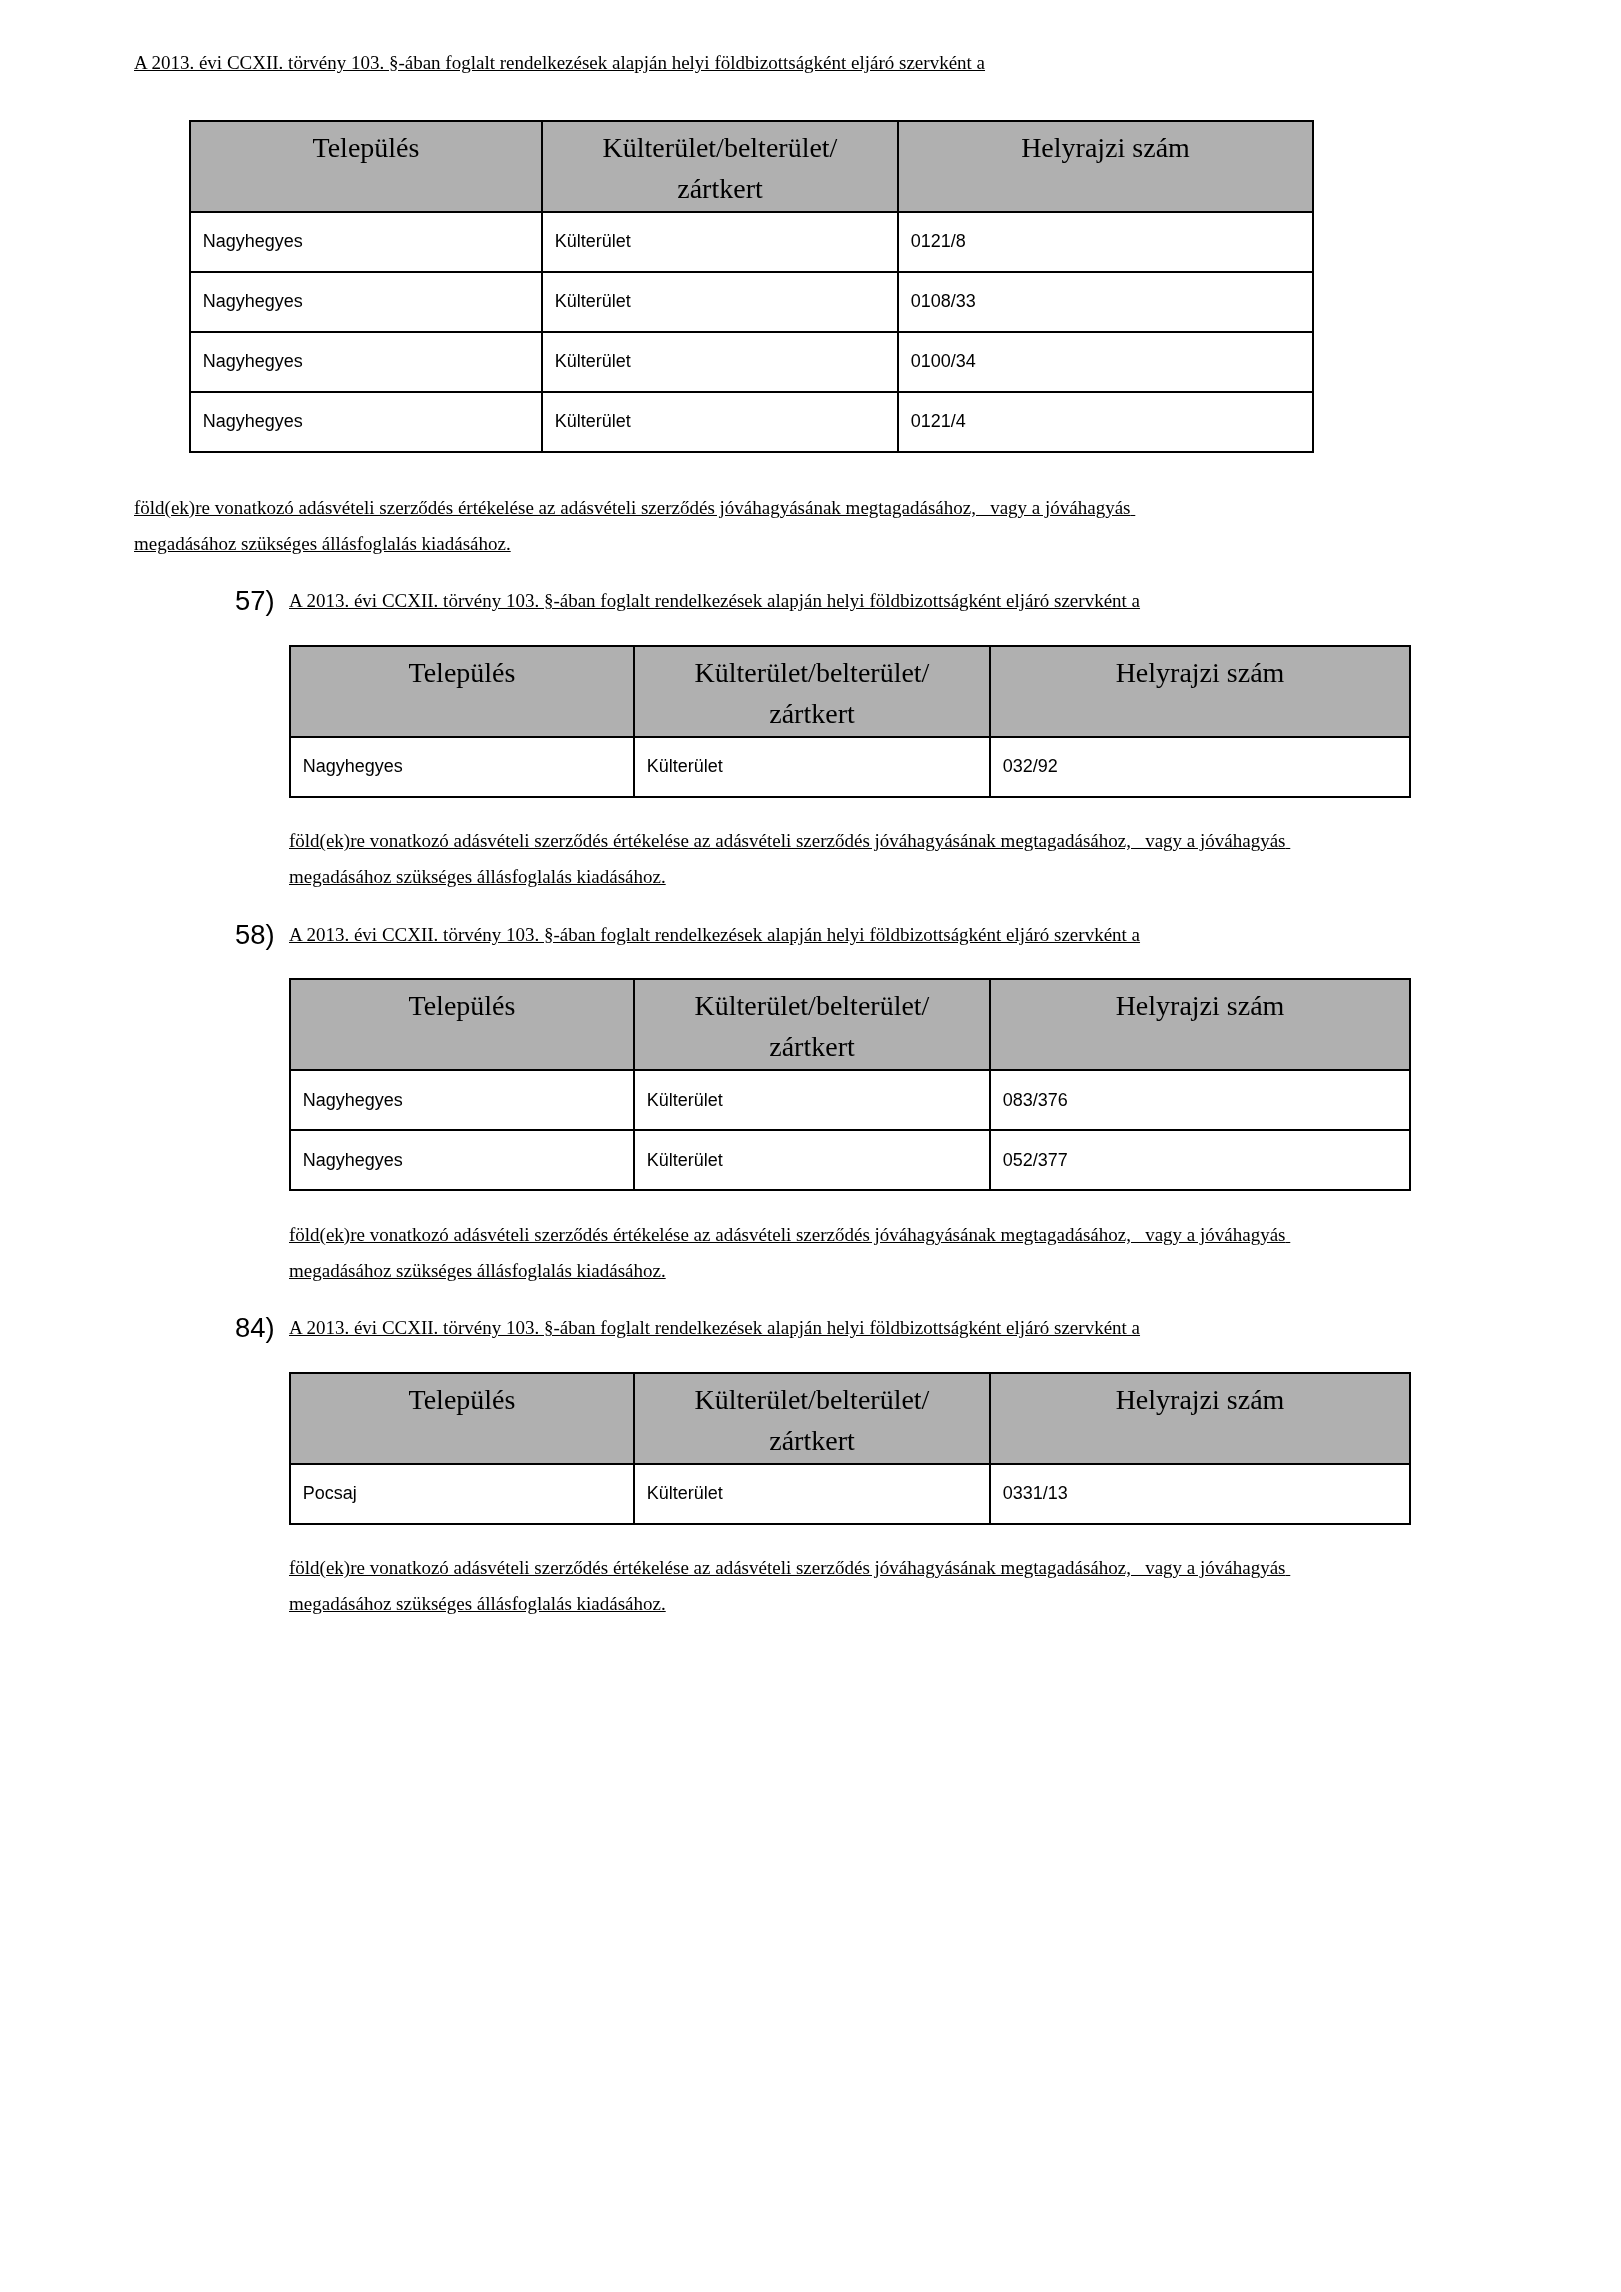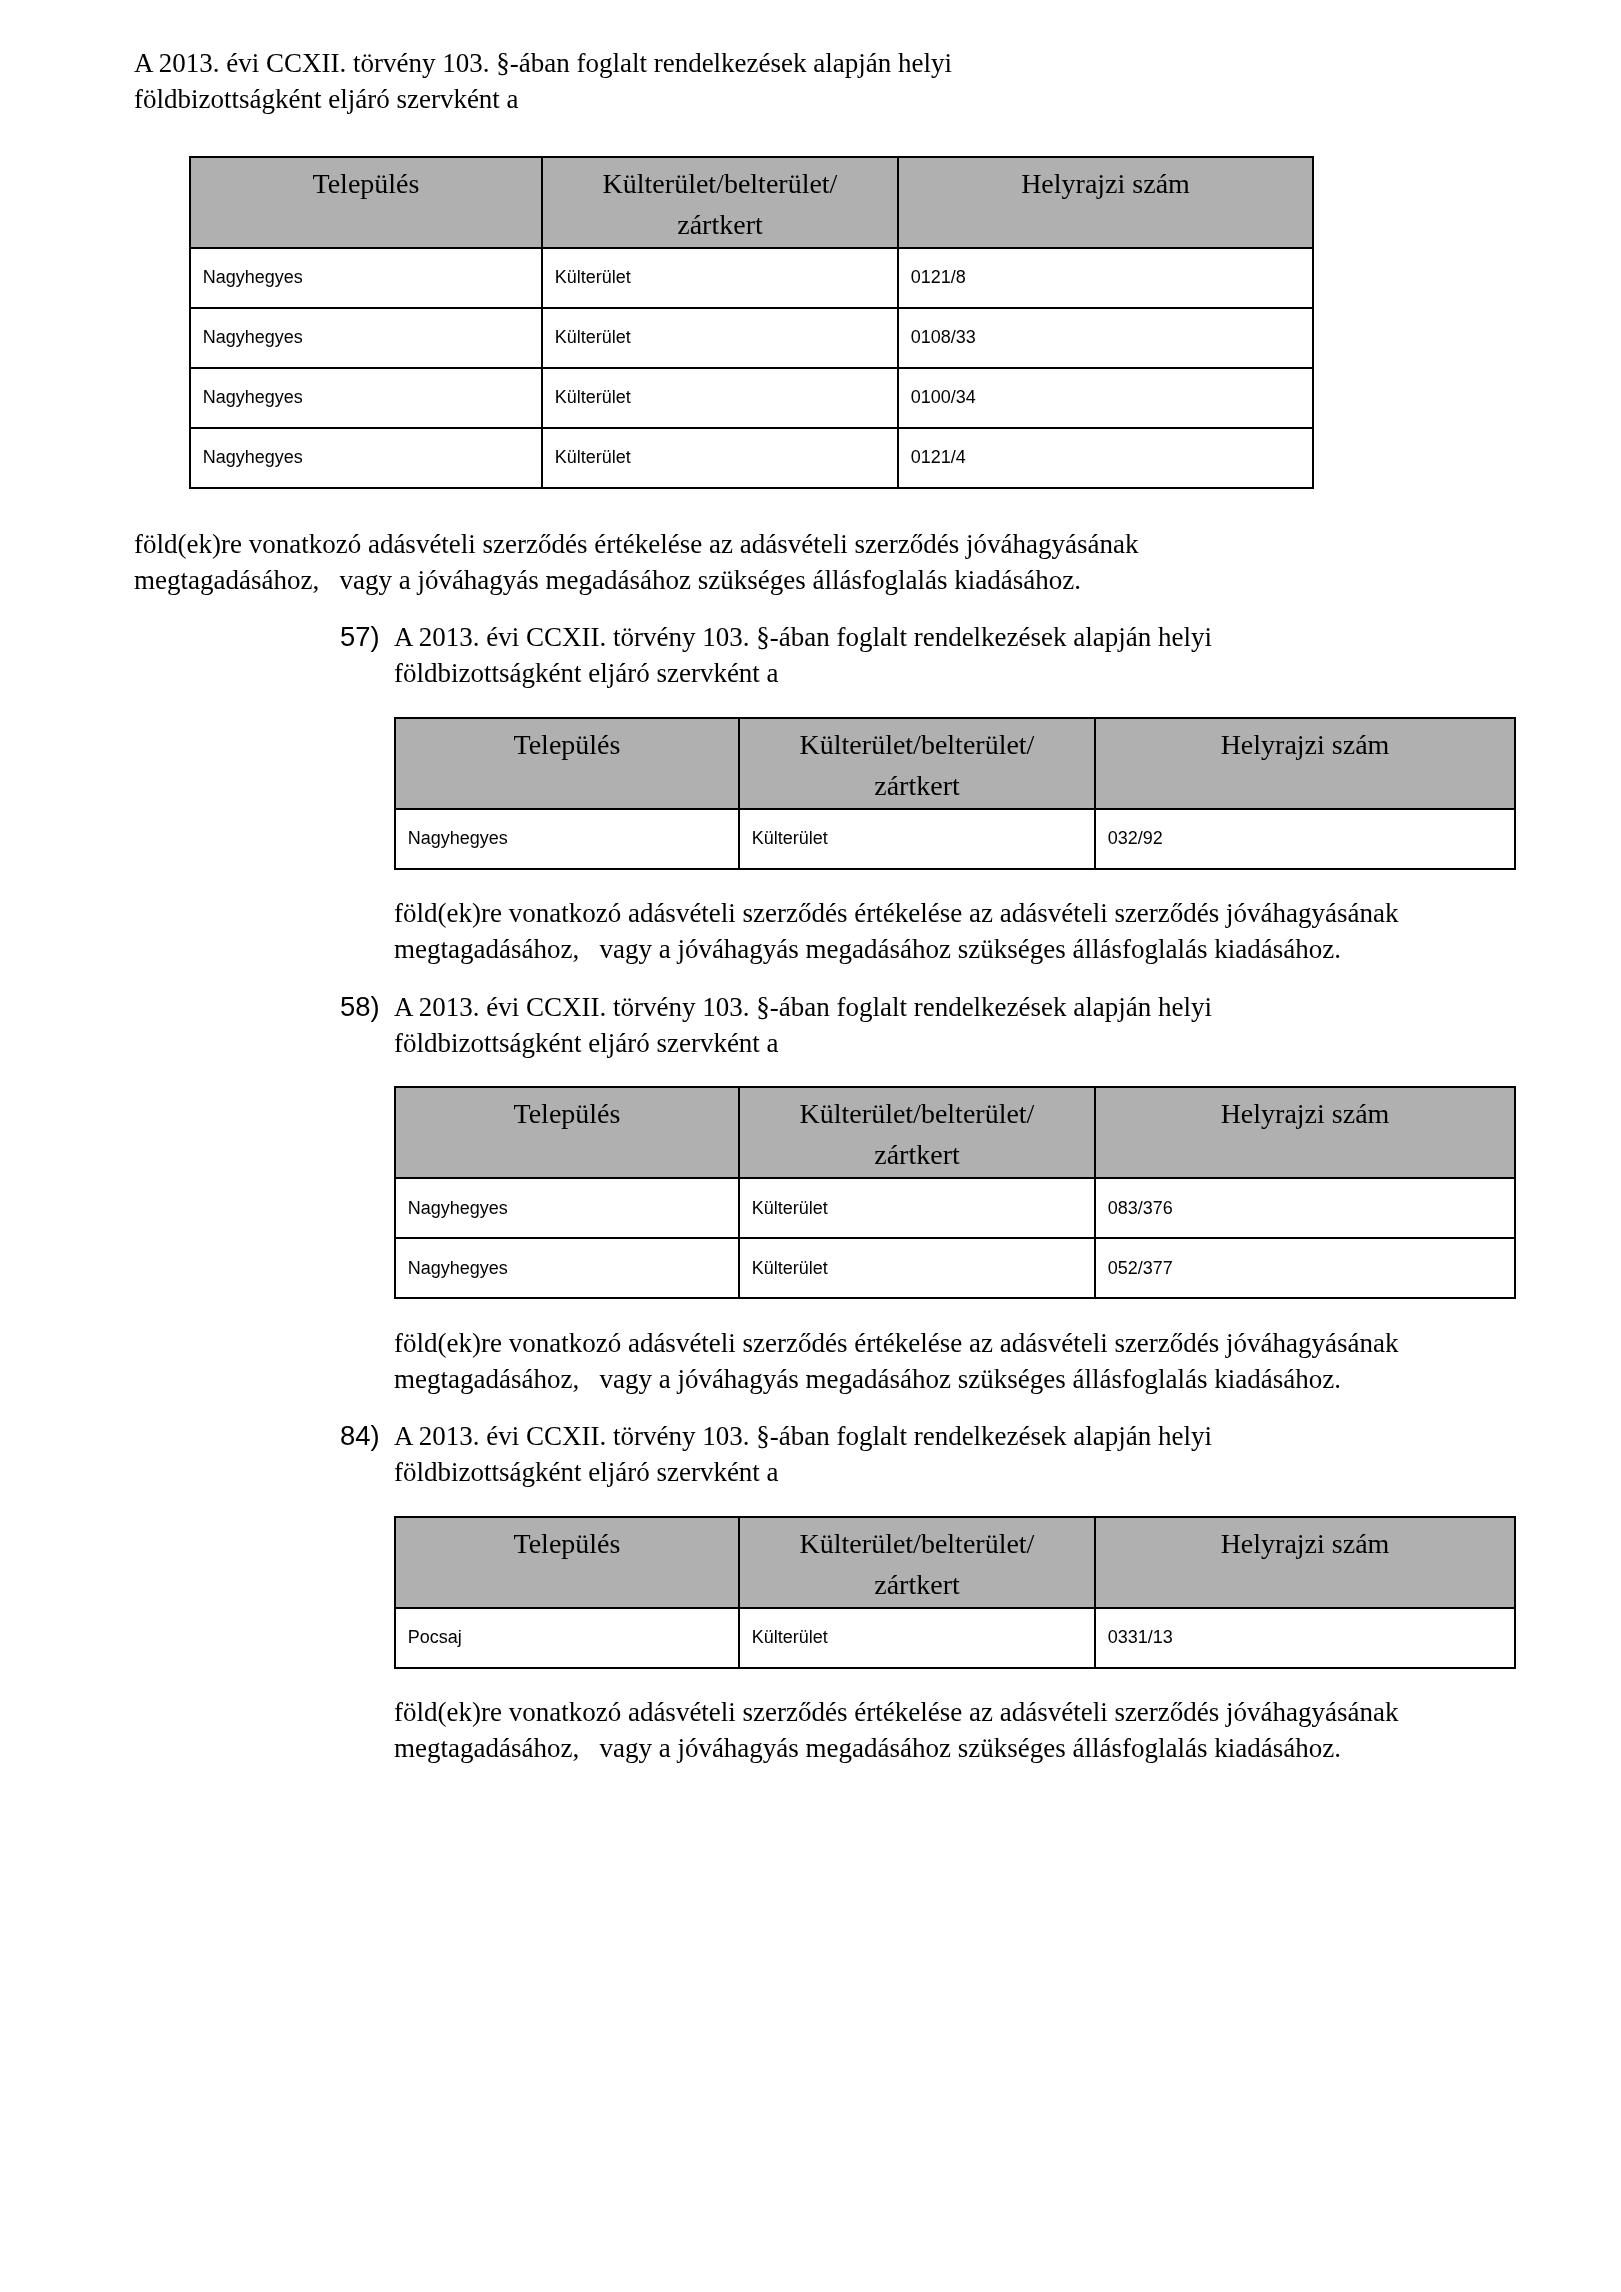--- a/index.html
+++ b/index.html
@@ -6,21 +6,21 @@
   body {
     width: 1621px;
     height: 2293px;
     background: #ffffff;
     color: #000000;
     font-family: "Liberation Serif", serif;
     overflow: hidden;
   }
   .page { padding: 45px 0 0 134px; }
 
-  .para { font-size: 27px; line-height: 36px; margin: 0; }
+  .para { font-size: 19px; line-height: 36px; margin: 0; text-decoration: underline; }
   .intro-para { width: 1010px; }
   .closing-para { width: 1019px; white-space: pre-wrap; }
 
   table.parcel {
     border-collapse: collapse;
     table-layout: fixed;
     border: 2.9px solid #000;
   }
   table.parcel.main { width: 1122px; margin: 39px 0 0 55px; }
   table.parcel.nested { width: 1120px; margin-top: 25.5px; }
@@ -49,21 +49,21 @@
     font-family: "Liberation Sans", "DejaVu Sans", sans-serif;
     font-size: 18px;
     height: 58px;
     vertical-align: middle;
     padding: 0 5.9px 0 11.8px;
     overflow: hidden;
   }
 
   .block0 .closing-para { margin-top: 37px; }
 
-  .list-item { display: flex; align-items: flex-start; margin-top: 21.6px; justify-content: center; }
+  .list-item { display: flex; align-items: flex-start; margin-top: 21.6px; }
   .item-number {
     flex: none;
     width: 54px;
     margin-left: 101px;
     font-family: "Liberation Sans", "DejaVu Sans", sans-serif;
     font-size: 27.4px;
     line-height: 36px;
   }
   .item-body { flex: none; width: 1122px; }
   .item-body .closing-para { margin-top: 25.5px; }

